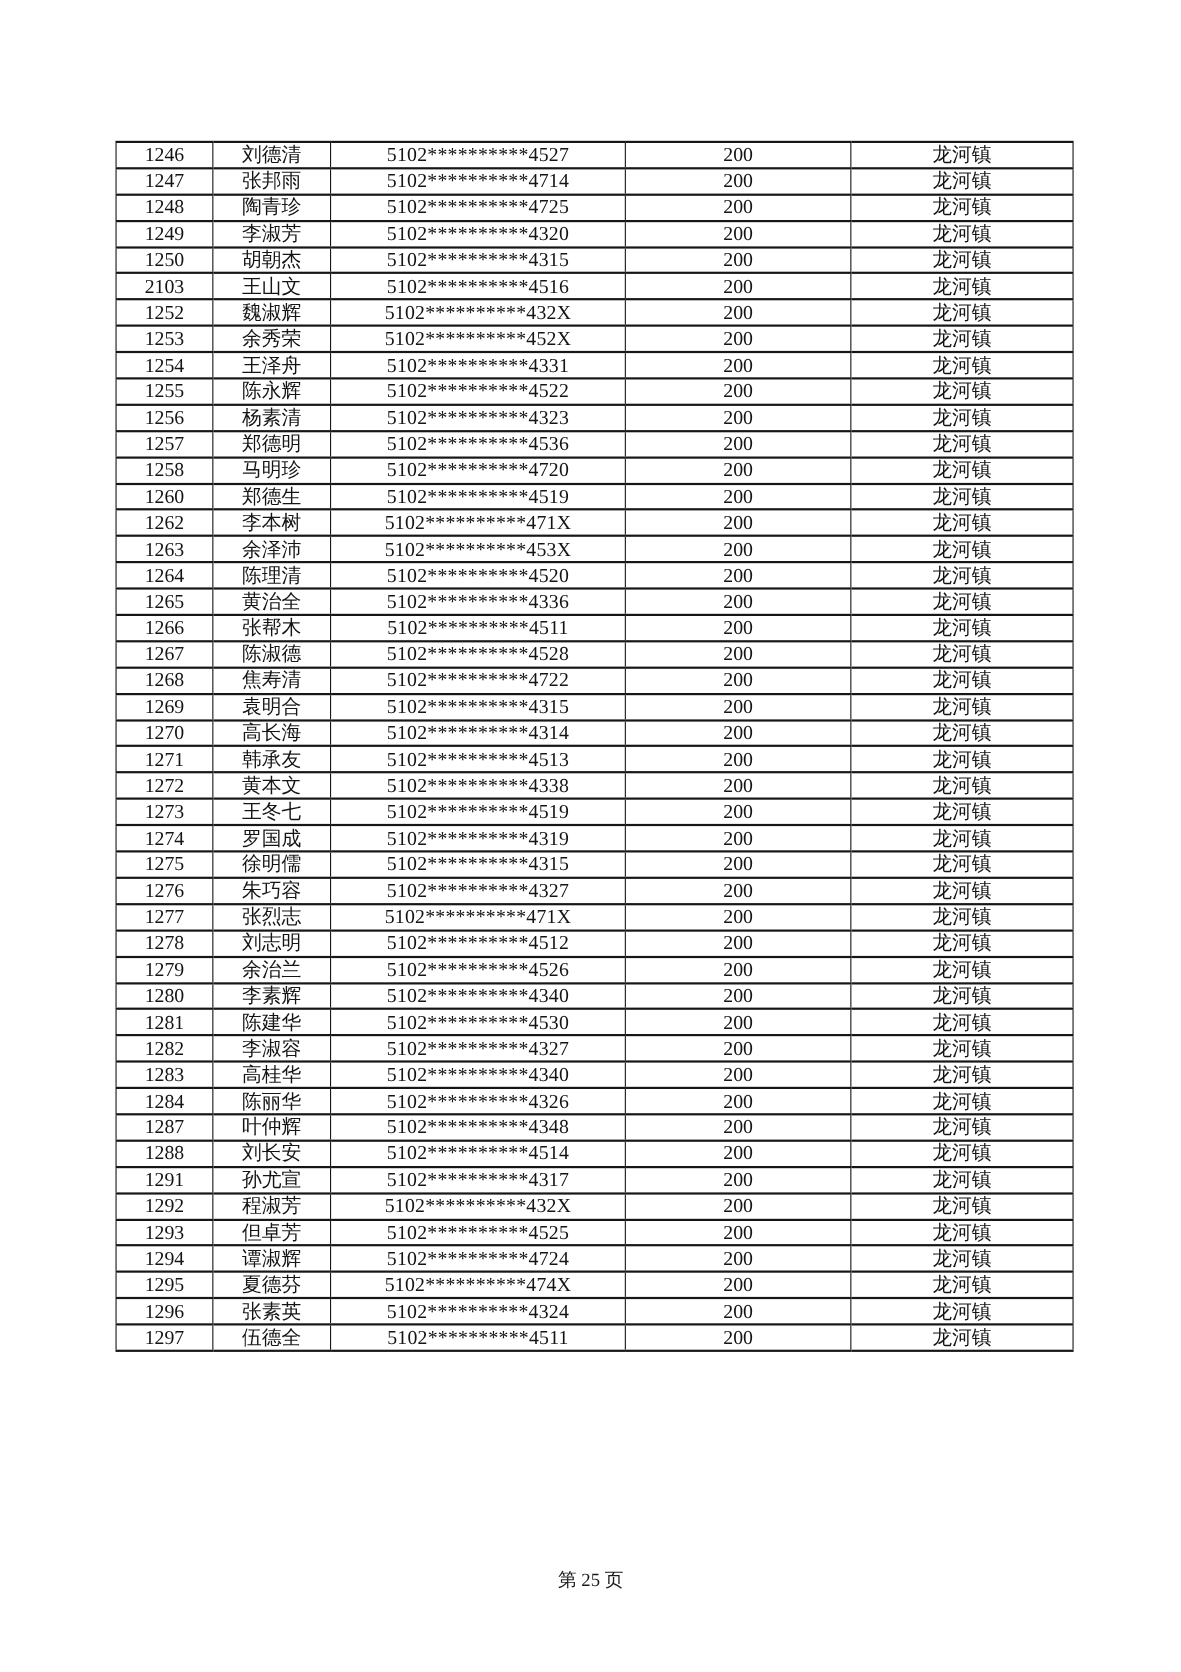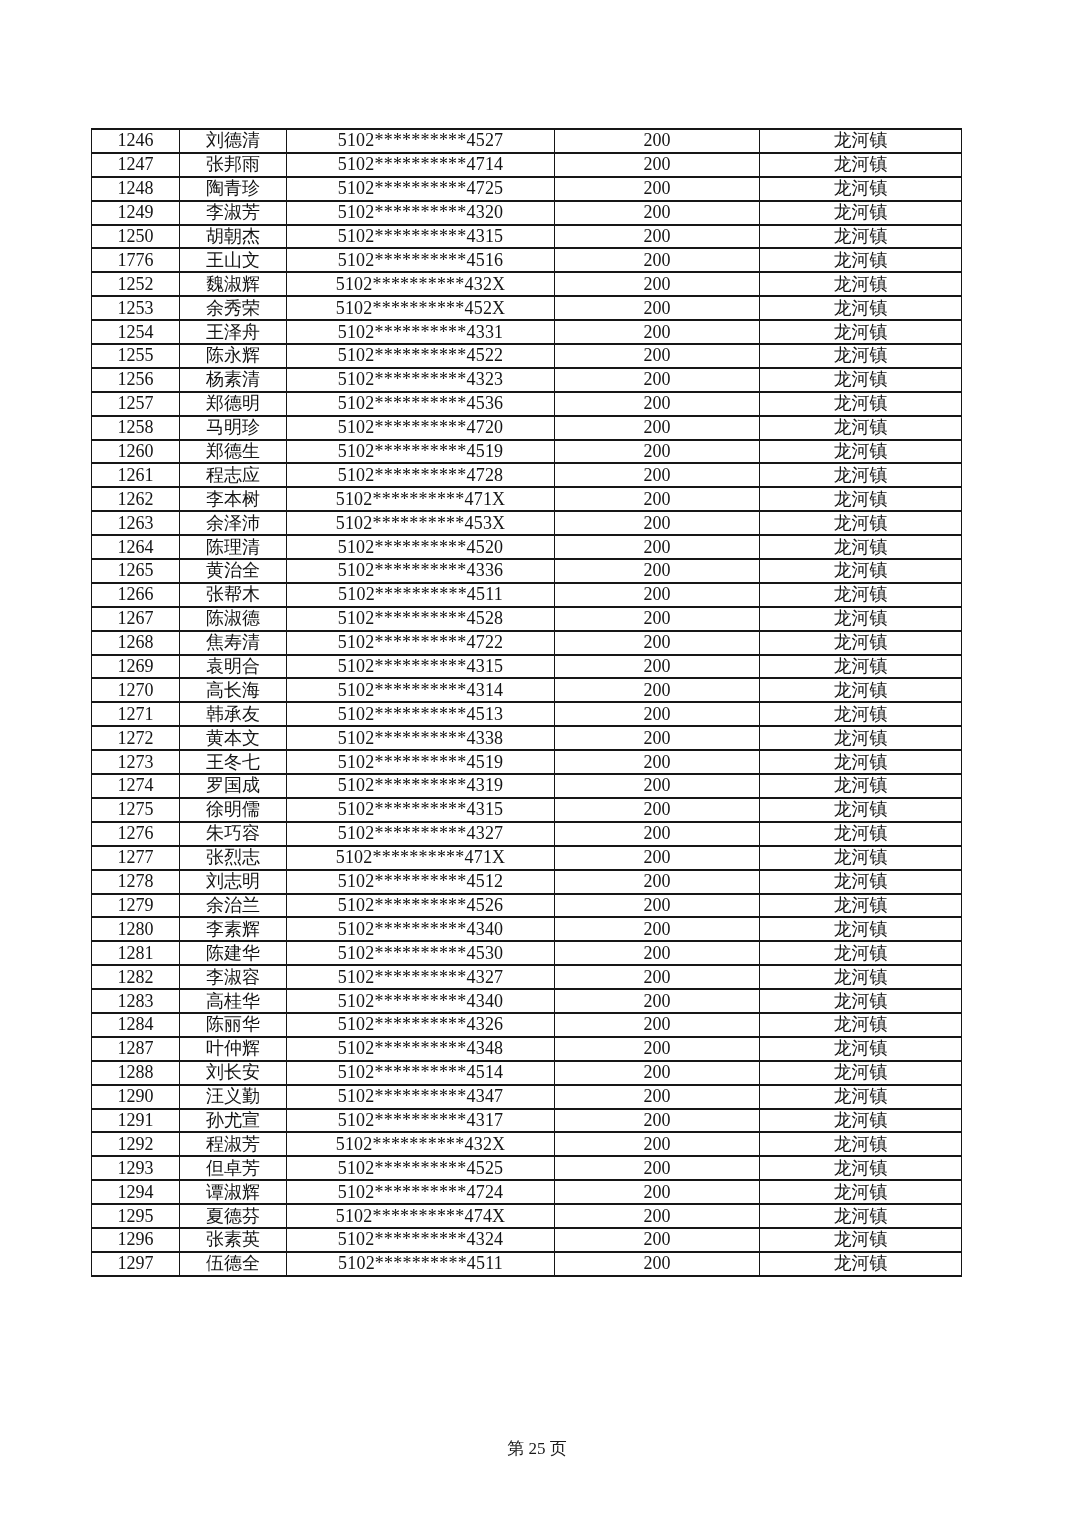--- a/index.html
+++ b/index.html
@@ -11,21 +11,21 @@
     position: relative;
     width: 1074px;
     height: 1520px;
     background: #ffffff;
     font-family: "Liberation Serif", "DejaVu Serif", serif;
     color: #141414;
     overflow: hidden;
   }
   table.roster {
     position: absolute;
-    left: 91px;
+    left: 105px;
     top: 128px;
     width: 870px;
     border-collapse: collapse;
     table-layout: fixed;
   }
   table.roster td {
     border: 1px solid #161616;
     border-top-width: 2px;
     border-bottom-width: 2px;
     height: 21.9px;
@@ -42,21 +42,20 @@
     text-align: center;
   }
   .footer {
     position: absolute;
     top: 1425px;
     left: 0;
     width: 100%;
     text-align: center;
     font-size: 17px;
     color: #1a1a1a;
-    margin-top: 12px;
   }
 </style>
 </head>
 <body>
 
 <div class="page">
 
   <table class="roster">
     <colgroup>
       <col style="width:88px">
@@ -95,21 +94,21 @@
           <td class="c-town">龙河镇</td>
         </tr>
         <tr>
           <td class="c-index">1250</td>
           <td class="c-name">胡朝杰</td>
           <td class="c-id">5102**********4315</td>
           <td class="c-amount">200</td>
           <td class="c-town">龙河镇</td>
         </tr>
         <tr>
-          <td class="c-index">1776</td>
+          <td class="c-index">2103</td>
           <td class="c-name">王山文</td>
           <td class="c-id">5102**********4516</td>
           <td class="c-amount">200</td>
           <td class="c-town">龙河镇</td>
         </tr>
         <tr>
           <td class="c-index">1252</td>
           <td class="c-name">魏淑辉</td>
           <td class="c-id">5102**********432X</td>
           <td class="c-amount">200</td>
@@ -158,27 +157,20 @@
           <td class="c-town">龙河镇</td>
         </tr>
         <tr>
           <td class="c-index">1260</td>
           <td class="c-name">郑德生</td>
           <td class="c-id">5102**********4519</td>
           <td class="c-amount">200</td>
           <td class="c-town">龙河镇</td>
         </tr>
         <tr>
-          <td class="c-index">1261</td>
-          <td class="c-name">程志应</td>
-          <td class="c-id">5102**********4728</td>
-          <td class="c-amount">200</td>
-          <td class="c-town">龙河镇</td>
-        </tr>
-        <tr>
           <td class="c-index">1262</td>
           <td class="c-name">李本树</td>
           <td class="c-id">5102**********471X</td>
           <td class="c-amount">200</td>
           <td class="c-town">龙河镇</td>
         </tr>
         <tr>
           <td class="c-index">1263</td>
           <td class="c-name">余泽沛</td>
           <td class="c-id">5102**********453X</td>
@@ -340,27 +332,20 @@
           <td class="c-town">龙河镇</td>
         </tr>
         <tr>
           <td class="c-index">1288</td>
           <td class="c-name">刘长安</td>
           <td class="c-id">5102**********4514</td>
           <td class="c-amount">200</td>
           <td class="c-town">龙河镇</td>
         </tr>
         <tr>
-          <td class="c-index">1290</td>
-          <td class="c-name">汪义勤</td>
-          <td class="c-id">5102**********4347</td>
-          <td class="c-amount">200</td>
-          <td class="c-town">龙河镇</td>
-        </tr>
-        <tr>
           <td class="c-index">1291</td>
           <td class="c-name">孙尤宣</td>
           <td class="c-id">5102**********4317</td>
           <td class="c-amount">200</td>
           <td class="c-town">龙河镇</td>
         </tr>
         <tr>
           <td class="c-index">1292</td>
           <td class="c-name">程淑芳</td>
           <td class="c-id">5102**********432X</td>

